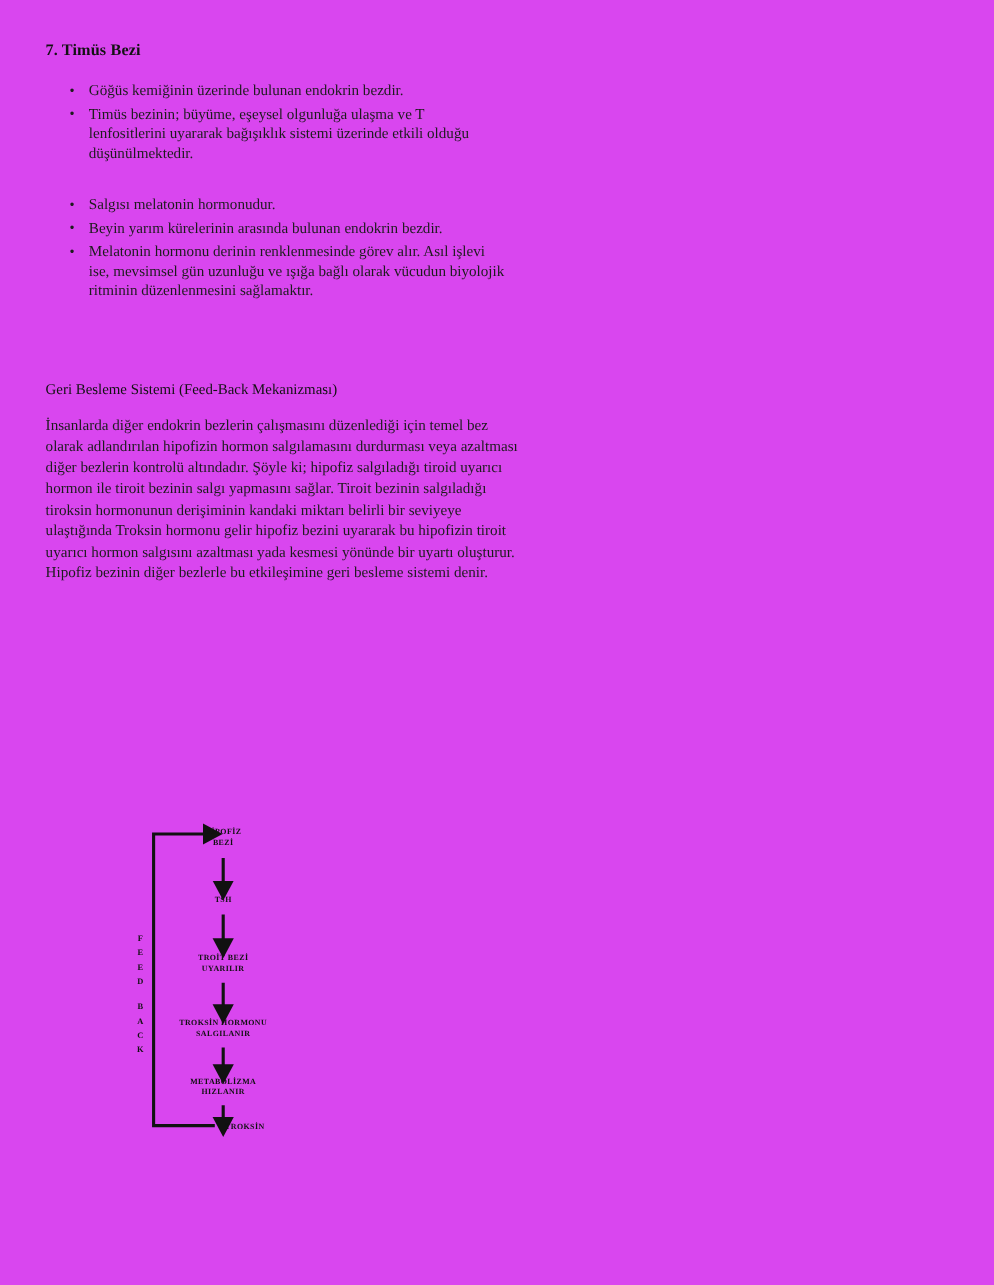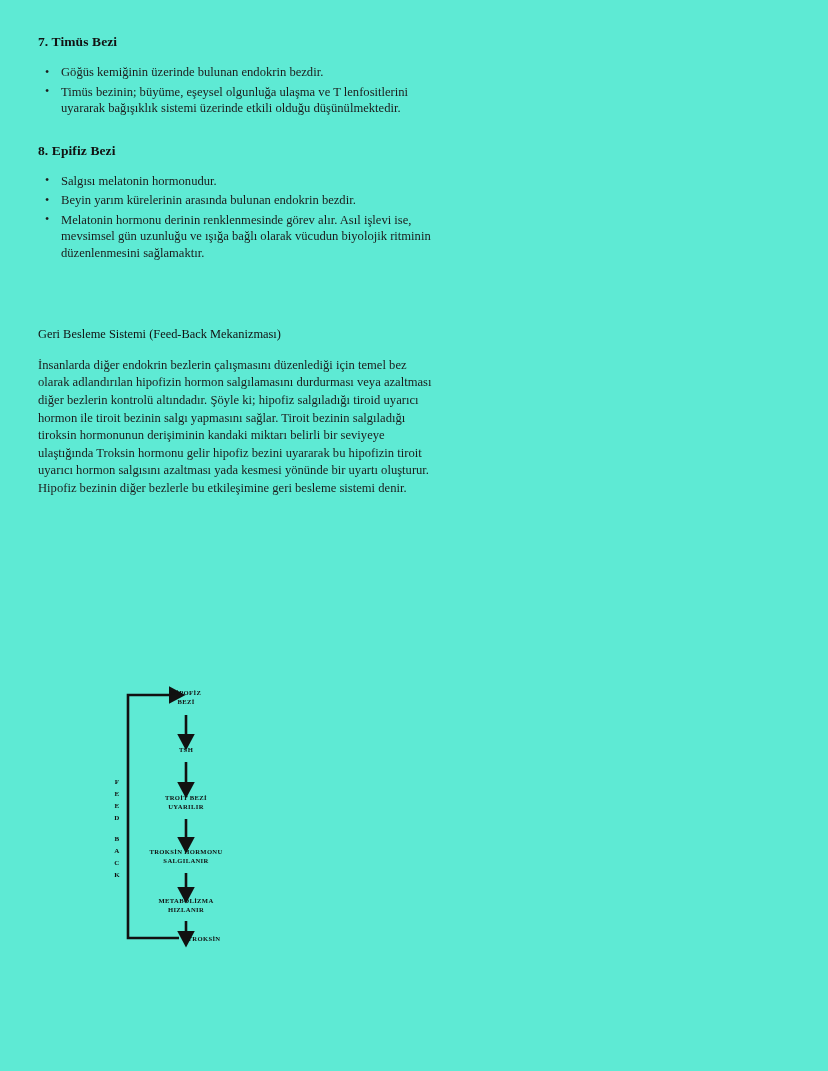--- a/index.html
+++ b/index.html
@@ -13,42 +13,42 @@
     position: relative;
     font-family: "Liberation Serif", "DejaVu Serif", serif;
     color: #1a1a1a;
     overflow: hidden;
   }
   .page {
     position: absolute;
     left: 0; top: 0;
     width: 828px;
     height: 1071px;
-    background: #5eead4;
+    background: #d946ef;
   }
   .content {
     position: absolute;
     left: 38px;
     top: 34px;
     width: 400px;
   }
 
   h2.section-heading {
     font-size: 13.5px;
     font-weight: bold;
     margin: 0 0 14px 0;
     letter-spacing: 0.1px;
     line-height: 1.2;
     color: #121212;
   }
   .section + .section { margin-top: 26px; }
 
   ul.bullets {
     list-style: none;
-    margin: 4px;
+    margin: 17px;
     padding: 0;
   }
   ul.bullets li {
     position: relative;
     padding-left: 19px;
     margin-bottom: 3px;
     font-size: 12.6px;
     line-height: 16.5px;
     color: #1c1c1c;
   }
@@ -112,21 +112,20 @@
 
     <div class="section">
       <h2 class="section-heading">7. Timüs Bezi</h2>
       <ul class="bullets">
         <li>Göğüs kemiğinin üzerinde bulunan endokrin bezdir.</li>
         <li>Timüs bezinin; büyüme, eşeysel olgunluğa ulaşma ve T lenfositlerini uyararak bağışıklık sistemi üzerinde etkili olduğu düşünülmektedir.</li>
       </ul>
     </div>
 
     <div class="section">
-      <h2 class="section-heading">8. Epifiz Bezi</h2>
       <ul class="bullets">
         <li>Salgısı melatonin hormonudur.</li>
         <li>Beyin yarım kürelerinin arasında bulunan endokrin bezdir.</li>
         <li>Melatonin hormonu derinin renklenmesinde görev alır. Asıl işlevi ise, mevsimsel gün uzunluğu ve ışığa bağlı olarak vücudun biyolojik ritminin düzenlenmesini sağlamaktır.</li>
       </ul>
     </div>
 
     <div class="feedback-block">
       <h3 class="sub-heading">Geri Besleme Sistemi (Feed-Back Mekanizması)</h3>
       <p class="body-para"><span>İnsanlarda diğer endokrin bezlerin çalışmasını düzenlediği için </span><b>temel bez</b><span> olarak adlandırılan hipofizin hormon salgılamasını durdurması veya azaltması diğer bezlerin kontrolü altındadır. Şöyle ki; hipofiz salgıladığı tiroid uyarıcı hormon ile tiroit bezinin salgı yapmasını sağlar. Tiroit bezinin salgıladığı tiroksin hormonunun derişiminin kandaki miktarı belirli bir seviyeye ulaştığında Troksin hormonu gelir hipofiz bezini uyararak bu hipofizin tiroit uyarıcı hormon salgısını azaltması yada kesmesi yönünde bir uyartı oluşturur. Hipofiz bezinin diğer bezlerle bu etkileşimine geri besleme sistemi denir.</span></p>

